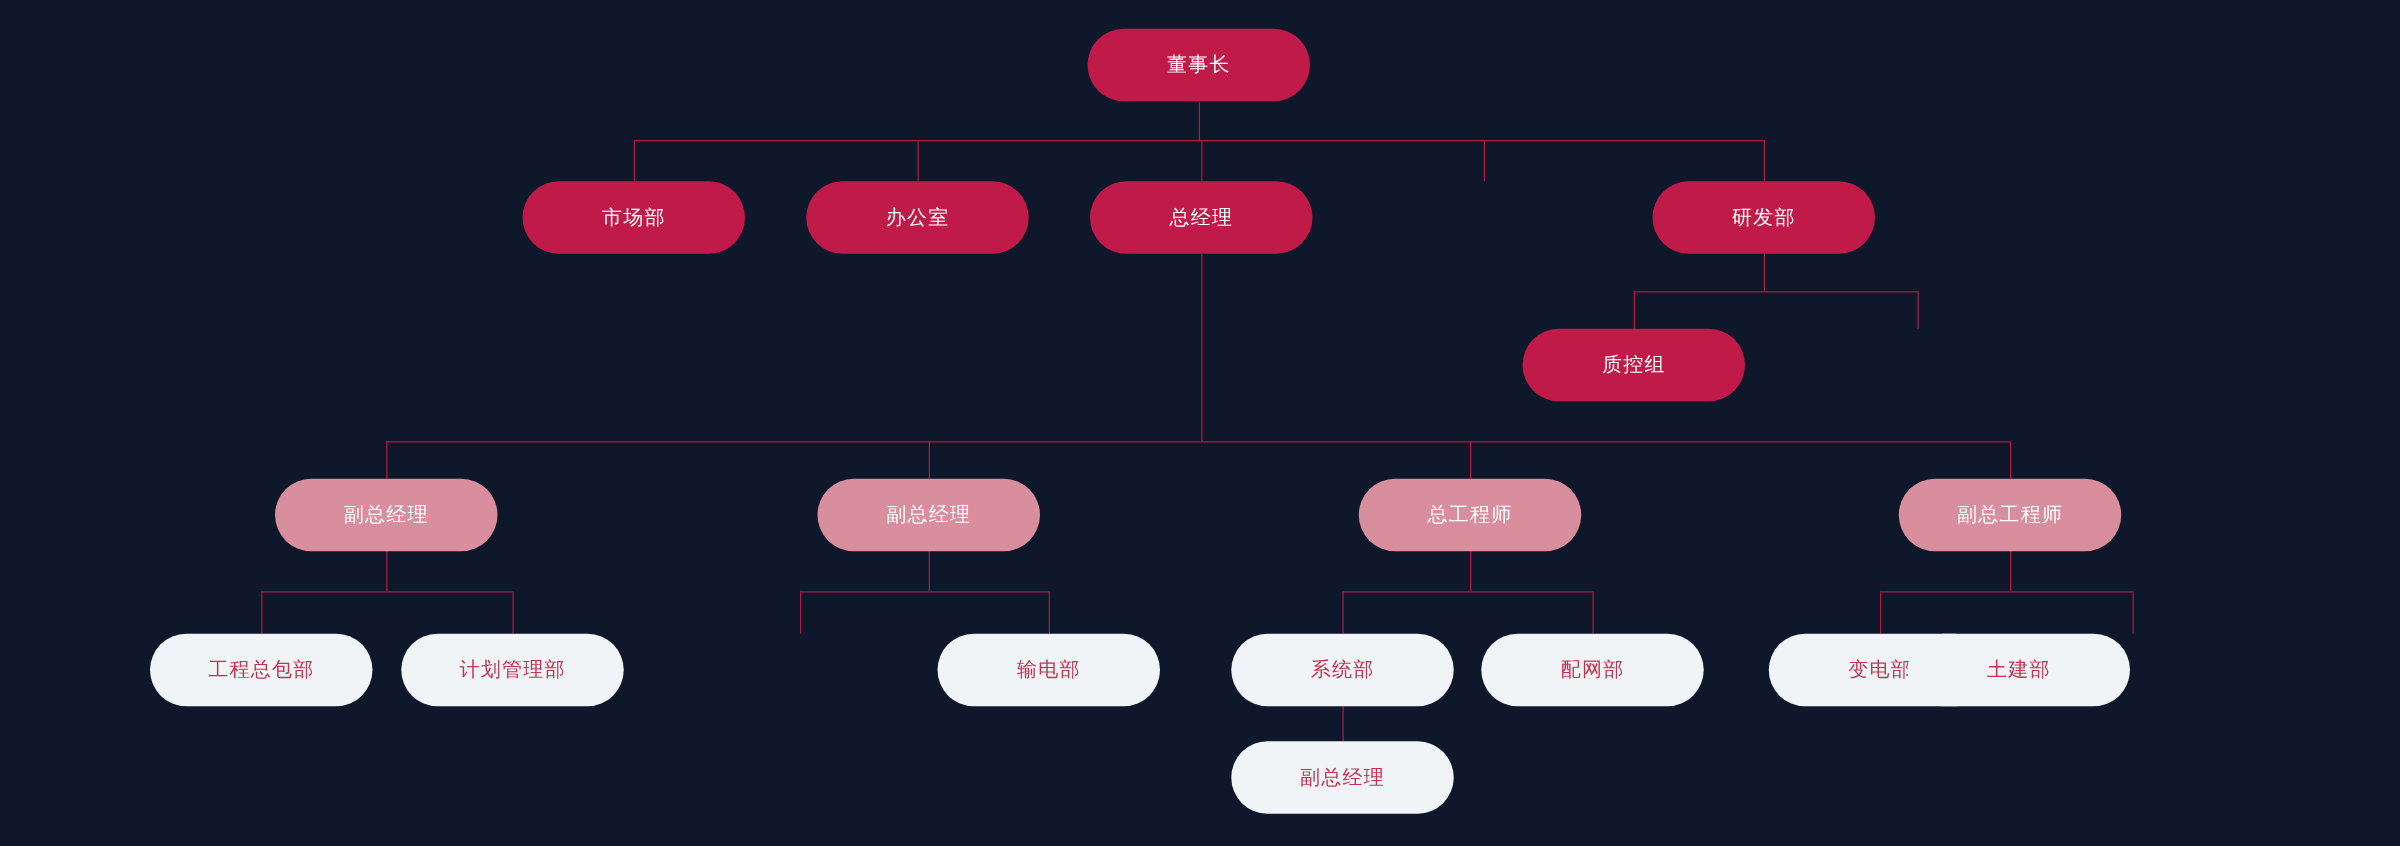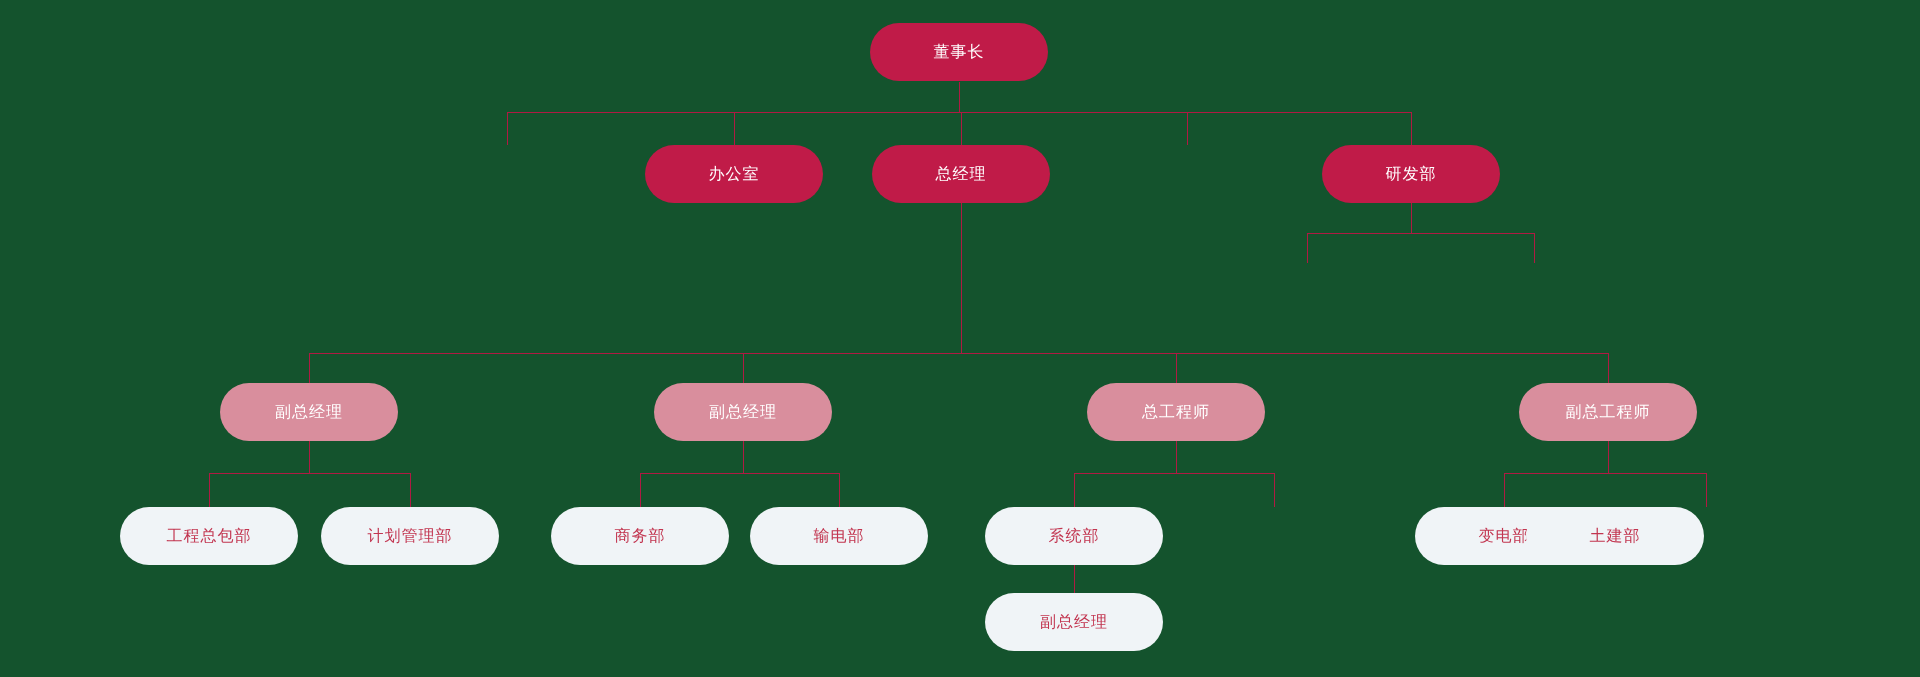--- a/index.html
+++ b/index.html
@@ -12,21 +12,21 @@
   }
   *{margin:0;padding:0;box-sizing:border-box;}
   body{
     background:#ffffff;
     font-family:"Liberation Sans","DejaVu Sans",sans-serif;
   }
   .canvas{
     position:relative;
     width:1920px;
     height:677px;
-    background:#14532d;
+    background:#0f172a;
     overflow:hidden;
   }
   .node{
     position:absolute;
     width:178px;
     height:58px;
     border-radius:29px;
     display:flex;
     align-items:center;
     justify-content:center;
@@ -84,33 +84,35 @@
 
   <div class="line v" style="left:1608px;top:441px;height:32px"></div>
   <div class="line h" style="left:1504px;top:473px;width:202px"></div>
   <div class="line v" style="left:1504px;top:473px;height:34px"></div>
   <div class="line v" style="left:1706px;top:473px;height:34px"></div>
 
   <div class="line v" style="left:1074px;top:565px;height:28px"></div>
 
   <div class="node n-dark" style="left:870px;top:23px">董事长</div>
 
+  <div class="node n-dark" style="left:418px;top:145px">市场部</div>
   <div class="node n-dark" style="left:645px;top:145px">办公室</div>
   <div class="node n-dark" style="left:872px;top:145px">总经理</div>
   <div class="node n-dark" style="left:1322px;top:145px">研发部</div>
 
+  <div class="node n-dark" style="left:1218px;top:263px">质控组</div>
 
   <div class="node n-pink" style="left:220px;top:383px">副总经理</div>
   <div class="node n-pink" style="left:654px;top:383px">副总经理</div>
   <div class="node n-pink" style="left:1087px;top:383px">总工程师</div>
   <div class="node n-pink" style="left:1519px;top:383px">副总工程师</div>
 
   <div class="node n-light" style="left:120px;top:507px">工程总包部</div>
   <div class="node n-light" style="left:321px;top:507px">计划管理部</div>
-  <div class="node n-light" style="left:551px;top:507px">商务部</div>
   <div class="node n-light" style="left:750px;top:507px">输电部</div>
   <div class="node n-light" style="left:985px;top:507px">系统部</div>
+  <div class="node n-light" style="left:1185px;top:507px">配网部</div>
   <div class="node n-light" style="left:1415px;top:507px">变电部</div>
   <div class="node n-light" style="left:1526px;top:507px">土建部</div>
 
   <div class="node n-light" style="left:985px;top:593px">副总经理</div>
 
 </div>
 
 </body></html>

